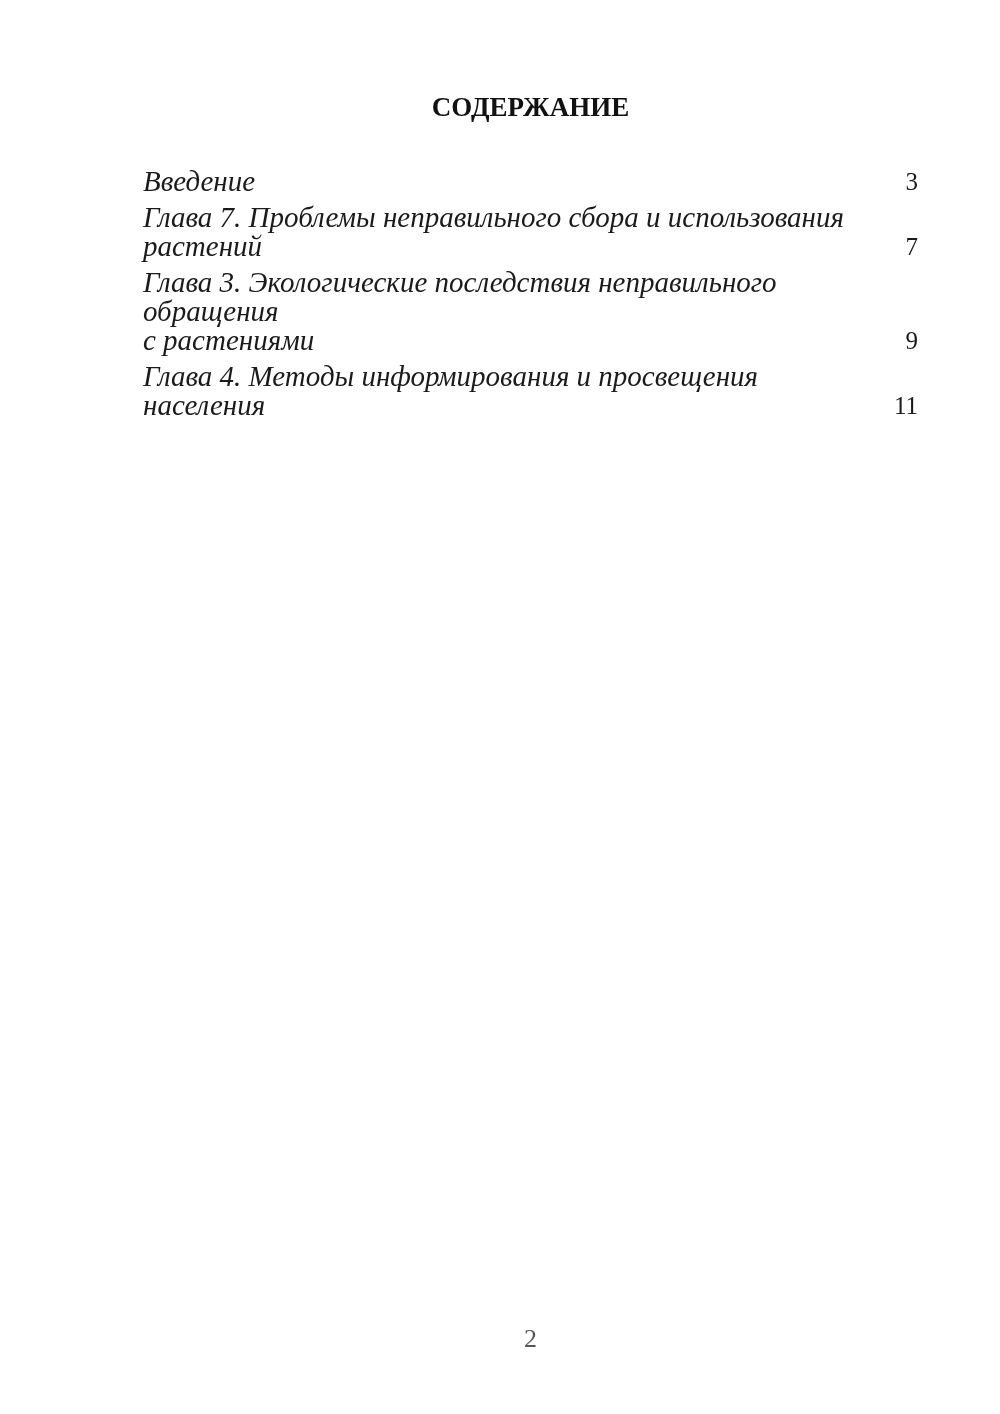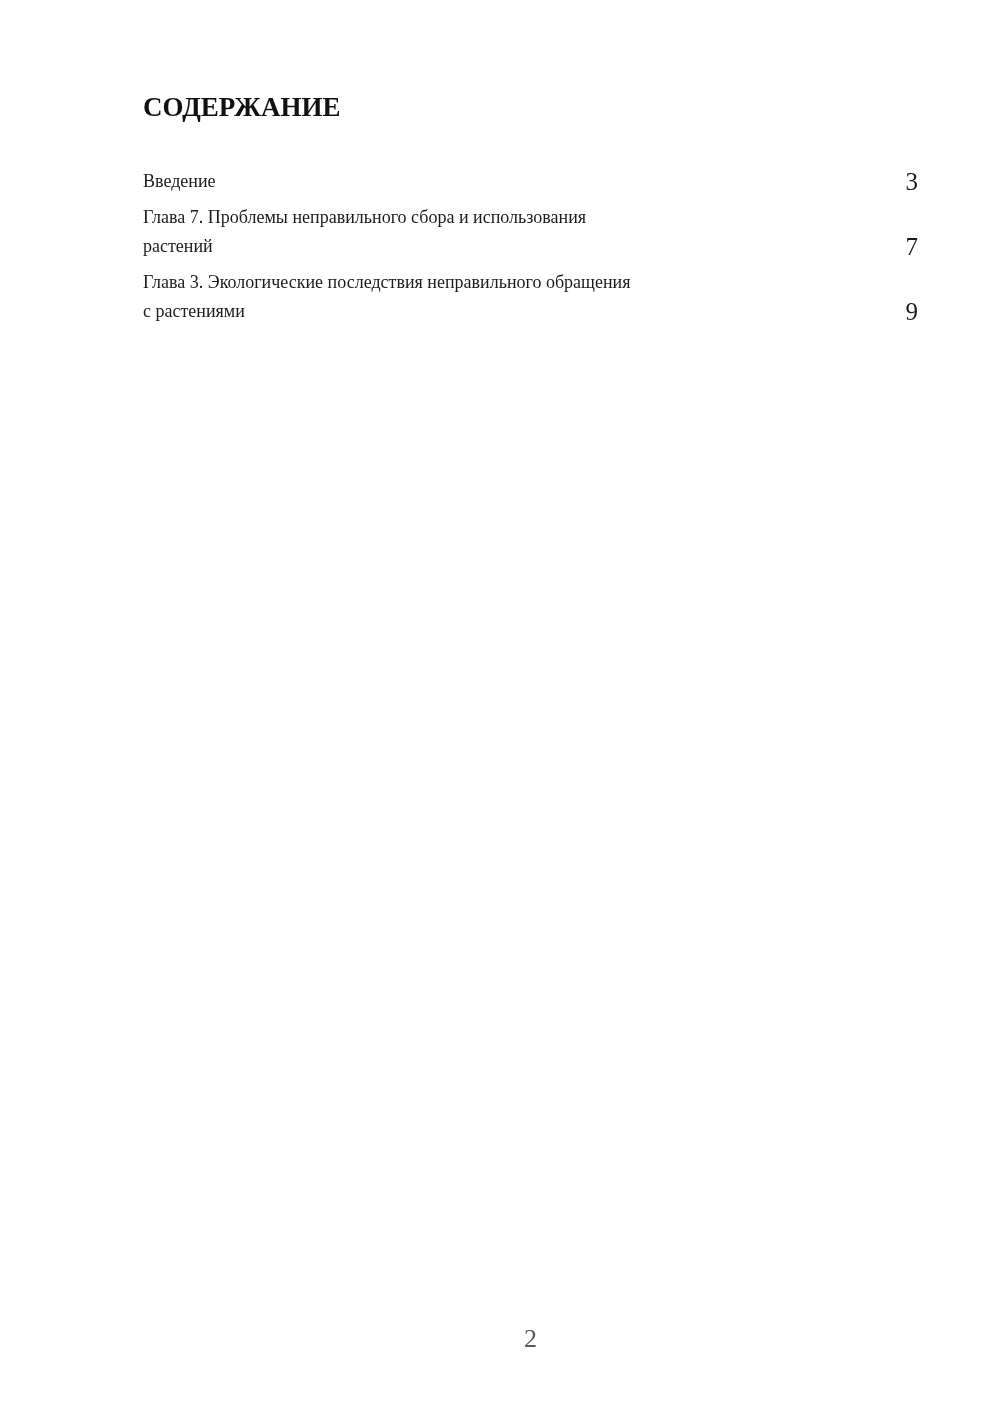--- a/index.html
+++ b/index.html
@@ -16,40 +16,41 @@
     color: #1b1b1b;
     overflow: hidden;
   }
   .content {
     position: absolute;
     left: 143px;
     top: 92px;
     width: 775px;
   }
   .doc-title {
-    text-align: left;
+    text-align: center;
     font-weight: bold;
     font-size: 27px;
     line-height: 30px;
     margin: 0 0 45px 0;
     color: #111111;
   }
   .toc {
     width: 100%;
   }
   .toc-row {
     display: flex;
     align-items: flex-end;
     margin-bottom: 7px;
   }
   .toc-text {
     flex: 1 1 auto;
-    font-size: 18px;
+    font-size: 29px;
     line-height: 29px;
     white-space: pre-line;
+    font-style: italic;
   }
   .toc-page {
     flex: 0 0 auto;
     font-size: 25px;
     line-height: 29px;
     min-width: 48px;
     text-align: right;
     padding-left: 12px;
   }
   .footer-pagenum {
@@ -85,20 +86,24 @@
 растений</span>
         <span class="toc-page">7</span>
       </div>
 
       <div class="toc-row">
         <span class="toc-text">Глава 3. Экологические последствия неправильного обращения
 с растениями</span>
         <span class="toc-page">9</span>
       </div>
 
+      <div class="toc-row">
+        <span class="toc-text">Глава 4. Методы информирования и просвещения населения</span>
+        <span class="toc-page">11</span>
+      </div>
 
 
 
 
     </div>
   </div>
 
   <div class="footer-pagenum">2</div>
 
 </div>

